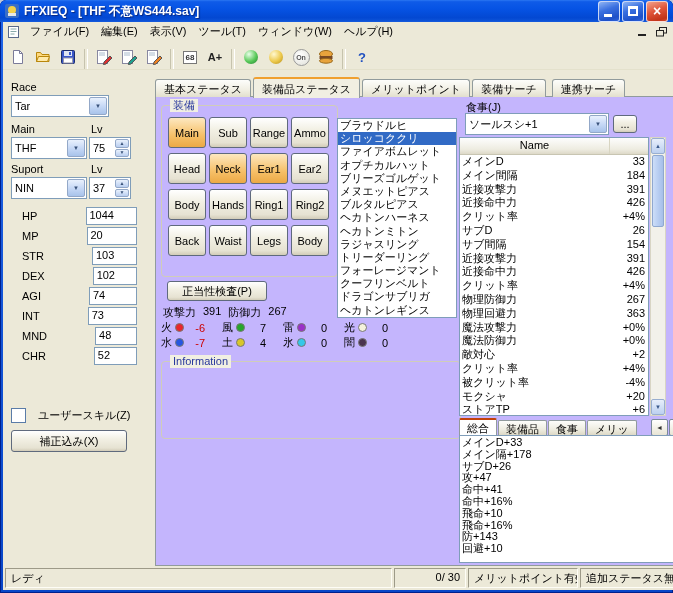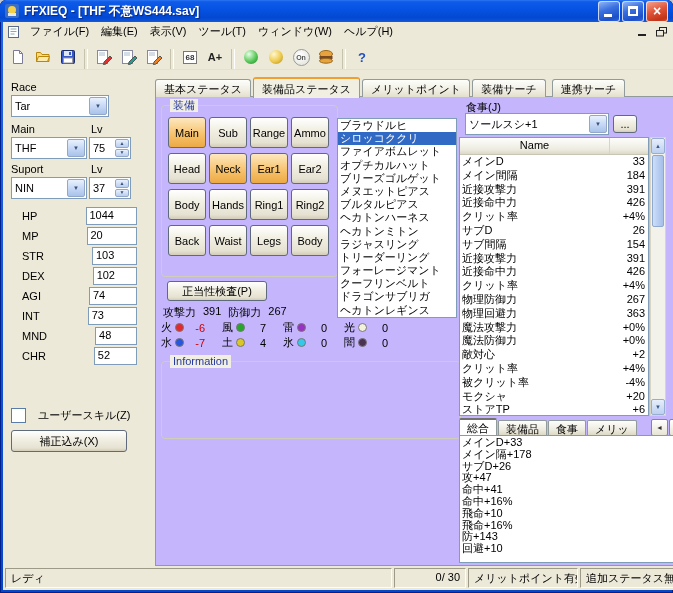--- a/index.html
+++ b/index.html
@@ -84,21 +84,21 @@
   .nt-h-val{width:38px;height:100%;}
   .nt-row{display:flex;height:13.8px;line-height:13.5px;font-size:11px;}
   .nt-name{flex:1;padding-left:2px;white-space:nowrap;overflow:hidden;}
   .nt-val{width:40px;text-align:right;padding-right:3px;}
   .vscroll{position:absolute;left:494px;top:40px;width:16px;height:279px;background:#f2f1ea;border:1px solid #d8d5c4;display:flex;flex-direction:column;box-sizing:border-box;}
   .vs-btn{height:14px;background:linear-gradient(180deg,#e7eefb,#bcd0f0);border:1px solid #98aed0;border-radius:2px;font-size:6px;color:#3a5a8c;display:flex;align-items:center;justify-content:center;}
   .vs-thumb{height:70px;margin:1px;background:linear-gradient(90deg,#cddef8,#b8cef2 50%,#a6bfe8);border:1px solid #8fa8d0;border-radius:2px;}
   .vs-btn.down{margin-top:auto;}
   .result-tabs{position:absolute;left:303px;top:321px;height:17px;display:flex;align-items:flex-end;}
   .rtab{height:15px;padding:1px 7px 0;font-size:11px;background:linear-gradient(180deg,#fdfdfb,#eeece0 60%,#ddd9c6);border:1px solid #919b9c;border-bottom:none;border-radius:2px 2px 0 0;margin-right:1px;white-space:nowrap;box-sizing:border-box;}
-  .rtab.active{height:17px;background:#fff;border-top:2px solid #737373;}
+  .rtab.active{height:17px;background:#fff;border-top:2px solid #c2410c;}
   .tab-scroll{position:absolute;right:3px;top:322px;display:flex;gap:1px;}
   .ts-btn{width:15px;height:15px;background:linear-gradient(180deg,#fff,#e8e4d4);border:1px solid #7a8a9a;border-radius:2px;font-size:7px;display:flex;align-items:center;justify-content:center;color:#333;}
   .summary{position:absolute;left:303px;top:338px;right:2px;bottom:2px;background:#fff;border:1px solid #7f9db9;overflow:hidden;padding:1px 2px;}
   .sum-line{font-size:11px;line-height:11.8px;white-space:nowrap;}
   
   .statusbar{position:absolute;left:2px;right:2px;bottom:2px;height:20px;display:flex;gap:2px;}
   .status-cell{border:1px solid;border-color:#9d9a88 #fefdf6 #fefdf6 #9d9a88;font-size:11px;padding:2px 5px;white-space:nowrap;overflow:hidden;box-sizing:border-box;}
   .sc-ready{flex:1;}
   .sc-count{width:72px;text-align:right;}
   .sc-merit{width:110px;}

